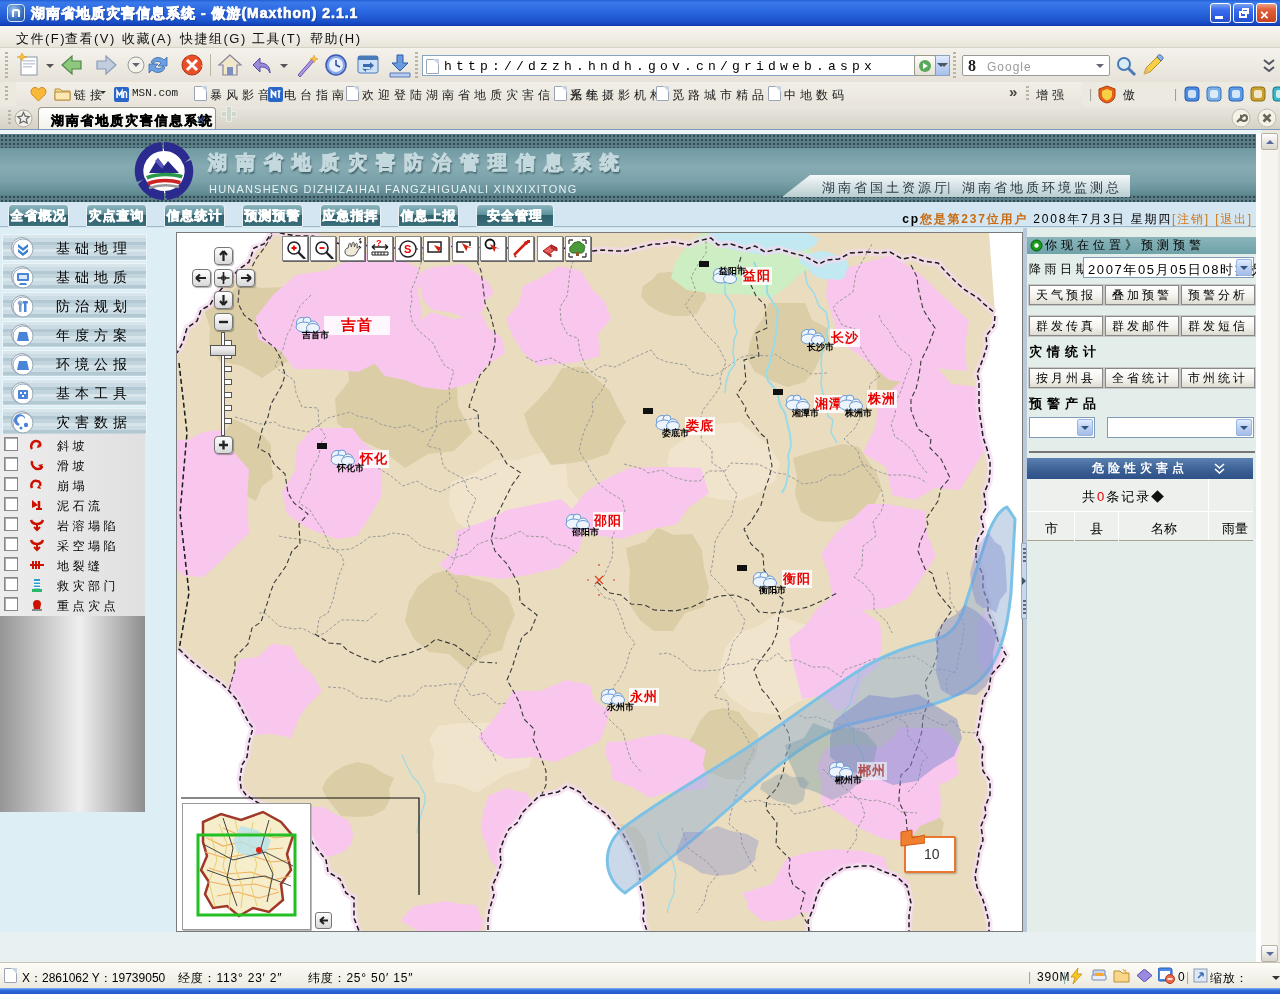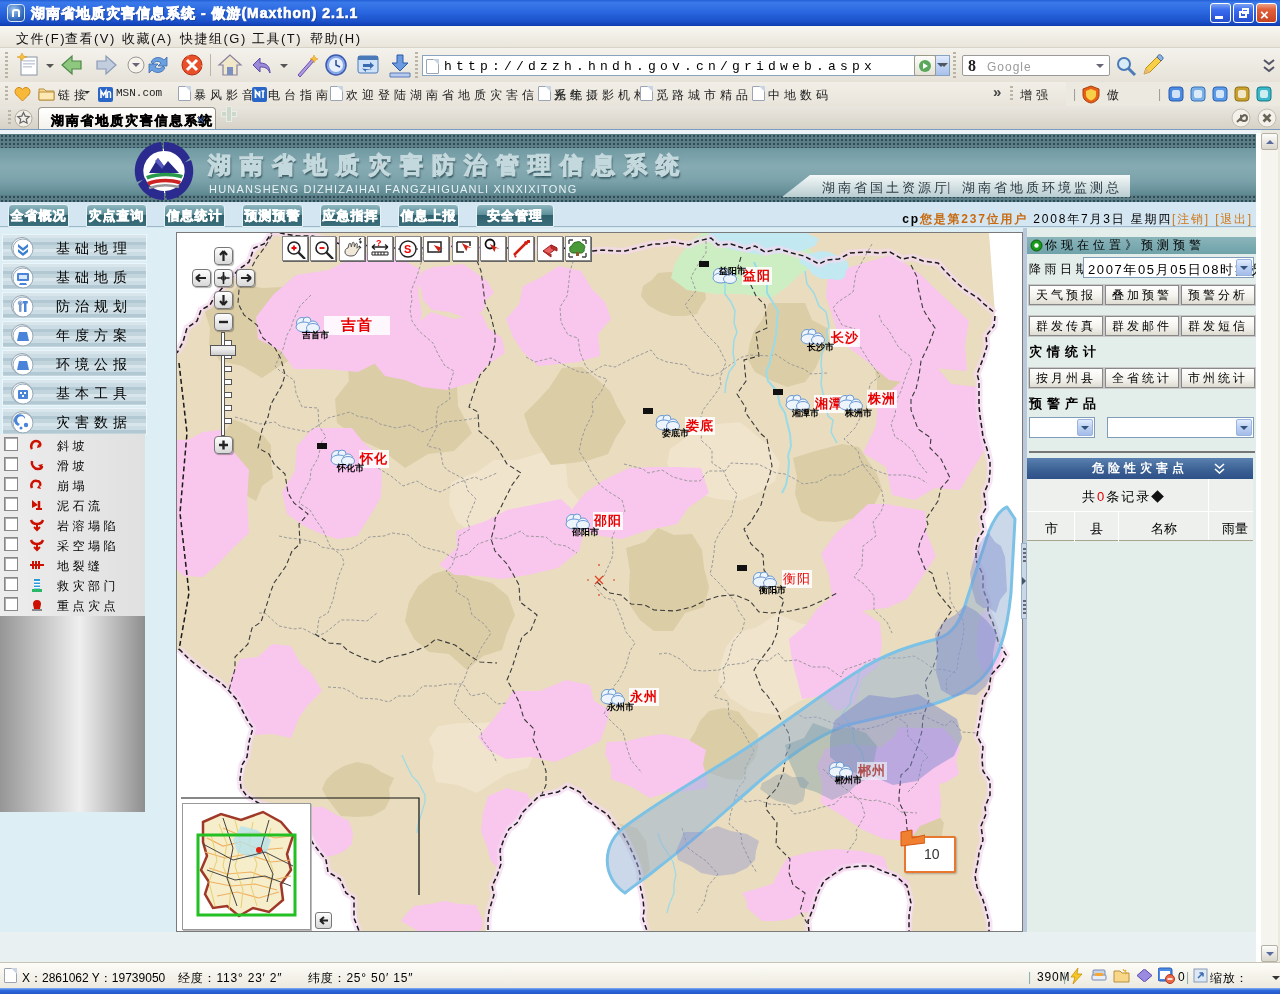--- a/index.html
+++ b/index.html
@@ -31,36 +31,36 @@
 .ddbtn{position:absolute;right:0;top:0;width:17px;height:19px;background:linear-gradient(180deg,#e2ecfd,#c0d4f5 50%,#a8c0ea);border-left:1px solid #88a3c0}
 .ddbtn:after{content:"";position:absolute;left:4px;top:7px;border:4px solid transparent;border-top-color:#40567a}
 #gobtn{left:914px;top:55px;width:22px;height:21px;border:1px solid #9a9a8a;border-radius:2px;background:linear-gradient(180deg,#fdfdfb,#e4e2d8)}
 #gobtn i{position:absolute;left:4px;top:4px;width:12px;height:12px;border-radius:6px;background:#5aa85a;}
 #gobtn i:after{content:"";position:absolute;left:4px;top:3px;border:3px solid transparent;border-left:5px solid #fff}
 #gbox{left:962px;top:55px;width:148px;height:21px;background:#fff;border:1px solid #999;border-radius:2px}
 #gbox .g8{position:absolute;left:5px;top:1px;font-size:16px;font-weight:bold;color:#222;font-family:"Liberation Serif",serif}
 #gbox .gt{position:absolute;left:24px;top:4px;font-size:12px;color:#9a9a9a;letter-spacing:1px}
 #gbox:after{content:"";position:absolute;right:5px;top:8px;border:4px solid transparent;border-top-color:#667}
 
-#linksbar{left:0;top:82px;width:1066px;height:24px;background:linear-gradient(180deg,#f2efe8,#e8e4da);font-size:12px;color:#222;letter-spacing:4px}
+#linksbar{left:16px;top:82px;width:1066px;height:24px;background:linear-gradient(180deg,#f2efe8,#e8e4da);font-size:12px;color:#222;letter-spacing:4px}
 #linksbar span{position:absolute;top:5px}
 .pgico{width:13px;height:15px;background:#fff;border:1px solid #9aa4b4;border-radius:1px;position:relative}
 .pgico:after{content:"";position:absolute;right:-1px;top:-1px;border:3px solid transparent;border-top-color:#c8d4e4;border-right-color:#c8d4e4}
 
 #tabbar{left:0;top:106px;width:1280px;height:24px;background:linear-gradient(180deg,#e9e6df,#d5d1c6)}
 #tab1{left:38px;top:107px;width:178px;height:23px;background:linear-gradient(180deg,#fff,#f3f1ea);border:1px solid #9a968a;border-bottom:none;border-radius:4px 4px 0 0;font-size:13px;font-weight:bold;-webkit-text-stroke:.5px #000}
 #tab1 span{position:absolute;left:12px;top:4px;letter-spacing:1.8px}
 #tab1 .tx{left:158px;top:4px;color:#3a62b8;font-weight:bold}
 #tabline{left:0;top:129px;width:1280px;height:1px;background:#7a9ac2}
 #bannerline{left:0;top:130px;width:1261px;height:4px;background:#eef3f5}
 .dotstrip{left:0;width:1261px;background:#5d7d86;background-image:radial-gradient(circle at 2px 2px,#2c4d56 1.4px,transparent 1.5px);background-size:4px 4px}
 #dots1{top:134px;height:14px}
 #dots2{top:195px;height:8px}
 #bannermid{left:0;top:148px;width:1261px;height:47px;background:linear-gradient(180deg,#6f99a2 0%,#87abb3 40%,#7ba2aa 70%,#5f8991 100%)}
-#bigtitle{left:208px;top:150px;font-size:23px;font-weight:bold;color:#b91c1c;-webkit-text-stroke:1.2px #c4d9dd;letter-spacing:9px;text-shadow:1px 2px 2px #2a4a52}
+#bigtitle{left:208px;top:150px;font-size:19px;font-weight:bold;color:#b91c1c;-webkit-text-stroke:1.2px #c4d9dd;letter-spacing:9px;text-shadow:1px 2px 2px #2a4a52}
 #subtitle{left:209px;top:183px;font-size:11px;color:#e8f2f4;letter-spacing:1.2px}
 #bannertabs{left:782px;top:175px;width:348px;height:22px;background:linear-gradient(180deg,#f4f8f8,#b9cdd1);clip-path:polygon(28px 0,100% 0,100% 100%,0 100%);color:#2a3a42;font-size:13px}
 #bannertabs span{position:absolute;top:4px;letter-spacing:3px}
 
 #navrow{left:0;top:202px;width:1261px;height:26px;background:#d4e6f2}
 .navtab{top:2px;width:61px;height:23px;border-radius:4px 4px 0 0;border:1px solid #e8f2f6;background:linear-gradient(180deg,#8fb7c0 0%,#5f929d 45%,#2f616d 50%,#3a6f7b 100%);color:#fff;font-size:13px;font-weight:bold;text-align:center;line-height:22px;letter-spacing:1px;-webkit-text-stroke:.6px #fff}
 #userinfo{right:27px;top:211px;font-size:12px;color:#000;letter-spacing:1.8px}
 #userinfo b.or{color:#c86a10}
 #userinfo a{color:#d07818}
 #navtabs{left:0;top:202px;width:1261px;height:26px}
@@ -685,21 +685,21 @@
         <span class="abs" style="left:395px;top:293px;font-size:9px;font-weight:bold;color:#000">邵阳市</span>
         <svg class="abs" style="left:574px;top:337px" width="27" height="18" viewBox="0 0 27 18">
           <g stroke="#6a9ad4" stroke-width="1" fill="#eef4fc">
             <circle cx="8" cy="8" r="5.5"></circle>
             <circle cx="13" cy="6" r="4"></circle>
             <ellipse cx="10" cy="12" rx="8" ry="5"></ellipse>
             <circle cx="19" cy="11" r="5"></circle>
             <ellipse cx="19" cy="13" rx="6.5" ry="4.5"></ellipse>
           </g>
         </svg>
-        <span class="abs" style="left:605px;top:337px;font-size:13px;font-weight:normal;color:#e80000;background:rgba(255,255,255,.85);padding:0 1px;letter-spacing:1px">衡阳</span>
+        <span class="abs" style="left:605px;top:337px;font-size:13px;font-weight:bold;color:#e80000;background:rgba(255,255,255,.85);padding:0 1px;letter-spacing:1px">衡阳</span>
         <span class="abs" style="left:582px;top:351px;font-size:9px;font-weight:bold;color:#000">衡阳市</span>
         <svg class="abs" style="left:422px;top:454px" width="27" height="18" viewBox="0 0 27 18">
           <g stroke="#6a9ad4" stroke-width="1" fill="#eef4fc">
             <circle cx="8" cy="8" r="5.5"></circle>
             <circle cx="13" cy="6" r="4"></circle>
             <ellipse cx="10" cy="12" rx="8" ry="5"></ellipse>
             <circle cx="19" cy="11" r="5"></circle>
             <ellipse cx="19" cy="13" rx="6.5" ry="4.5"></ellipse>
           </g>
         </svg>

